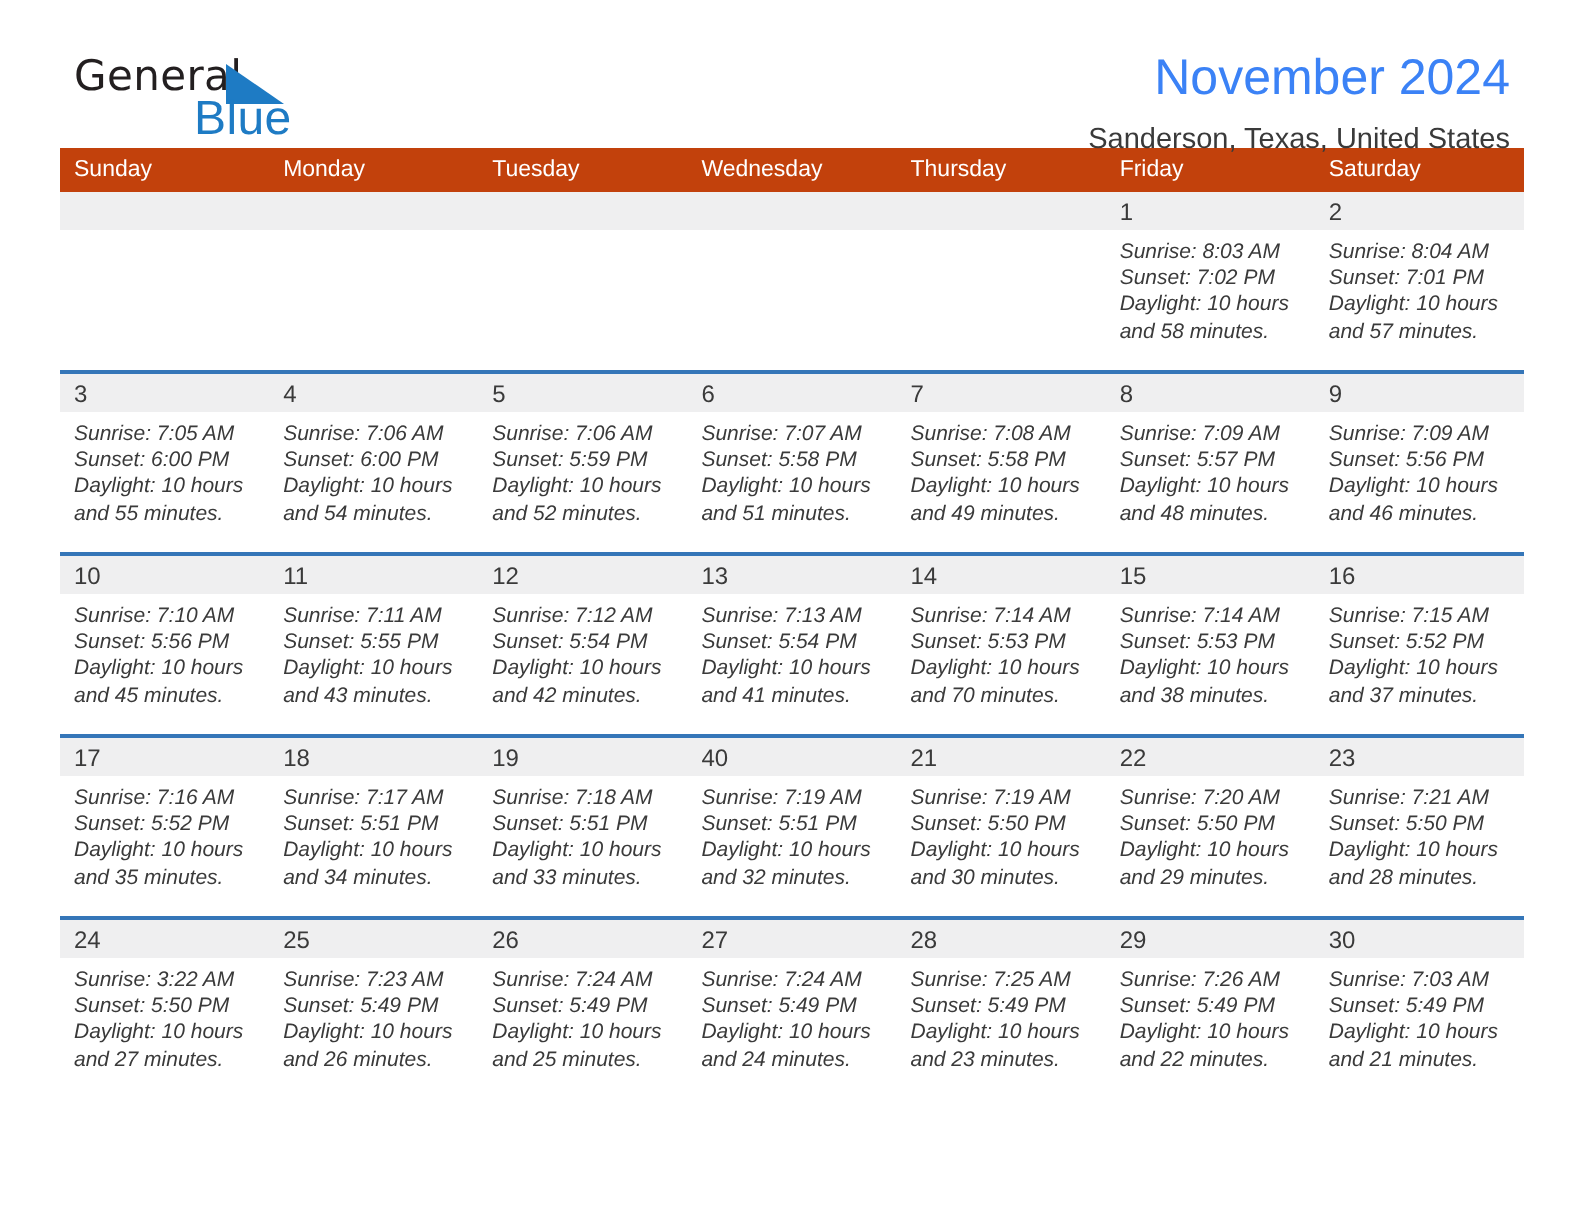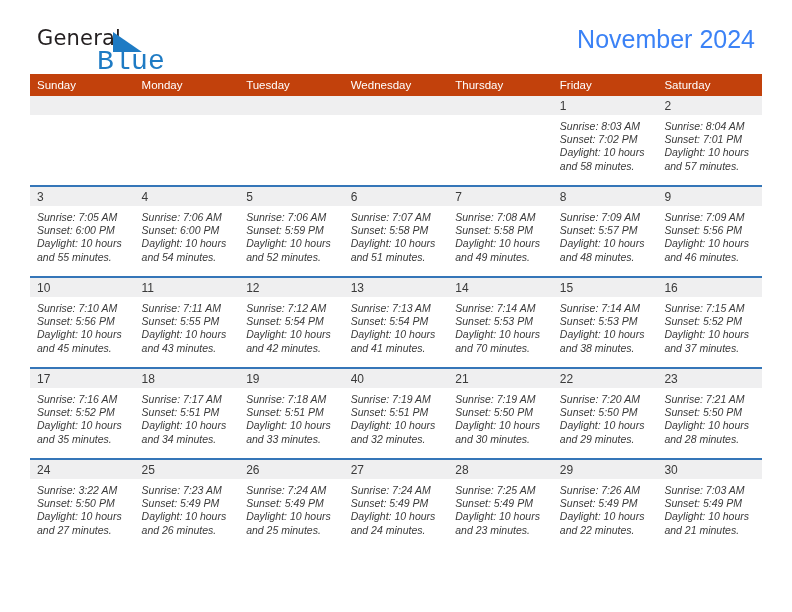--- a/index.html
+++ b/index.html
@@ -40,24 +40,24 @@
     top: 0;
     font-size: 21px;
     letter-spacing: .2px;
     color: #231f20;
     font-family: "DejaVu Sans", sans-serif;
   }
   .brand-blue {
     position: absolute;
     left: 60px;
     top: 20px;
-    font-size: 28px;
+    font-size: 24px;
     letter-spacing: .2px;
     color: #1e7bc4;
-    font-family: Liberation Mono, monospace;
+    font-family: Liberation Sans, sans-serif;
   }
   .brand-mark {
     position: absolute;
     left: 76px;
     top: 6px;
     width: 29px;
     height: 20px;
   }
   .titles {
     position: absolute;
@@ -137,20 +137,21 @@
       <span class="brand-mark">
         <svg width="29" height="20" viewBox="0 0 29 20" xmlns="http://www.w3.org/2000/svg">
           <polygon points="0,0 29,20 0,20" fill="#1e7bc4"></polygon>
         </svg>
       </span>
       <span class="brand-blue">Blue</span>
     </div>
 
     <div class="titles">
       <div class="cal-title">November 2024</div>
+      <div class="cal-sub">Sanderson, Texas, United States</div>
     </div>
 
   </div>
 
   <table class="calendar">
     <thead>
       <tr>
         <th>Sunday</th>
         <th>Monday</th>
         <th>Tuesday</th>

